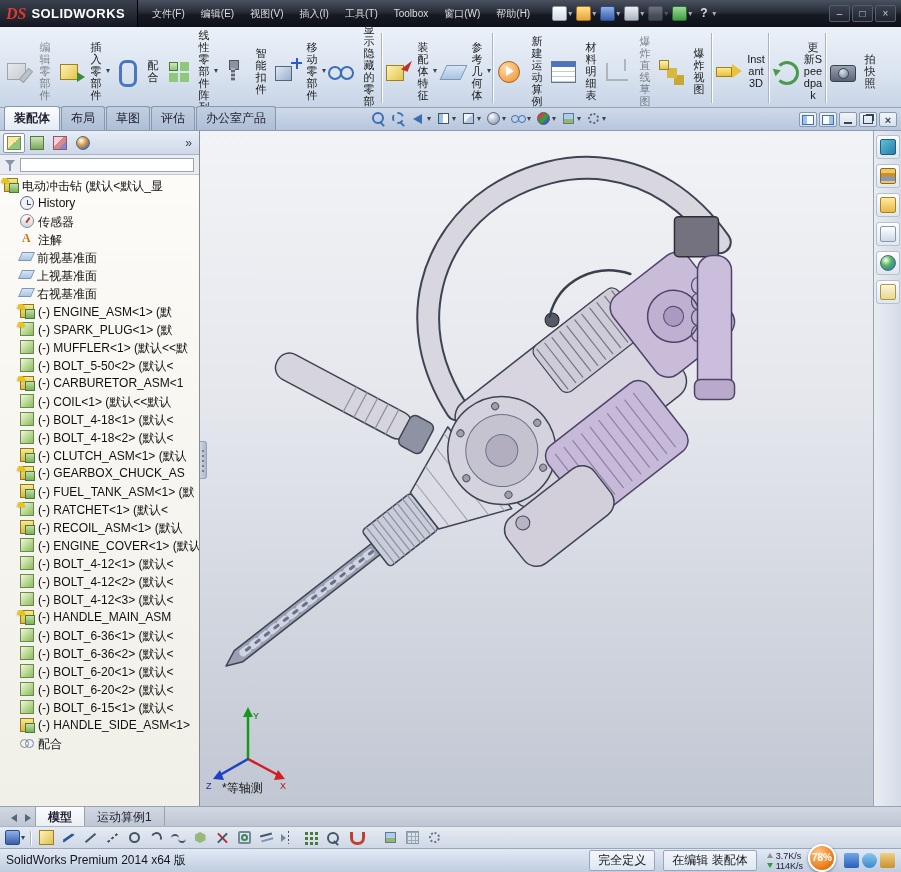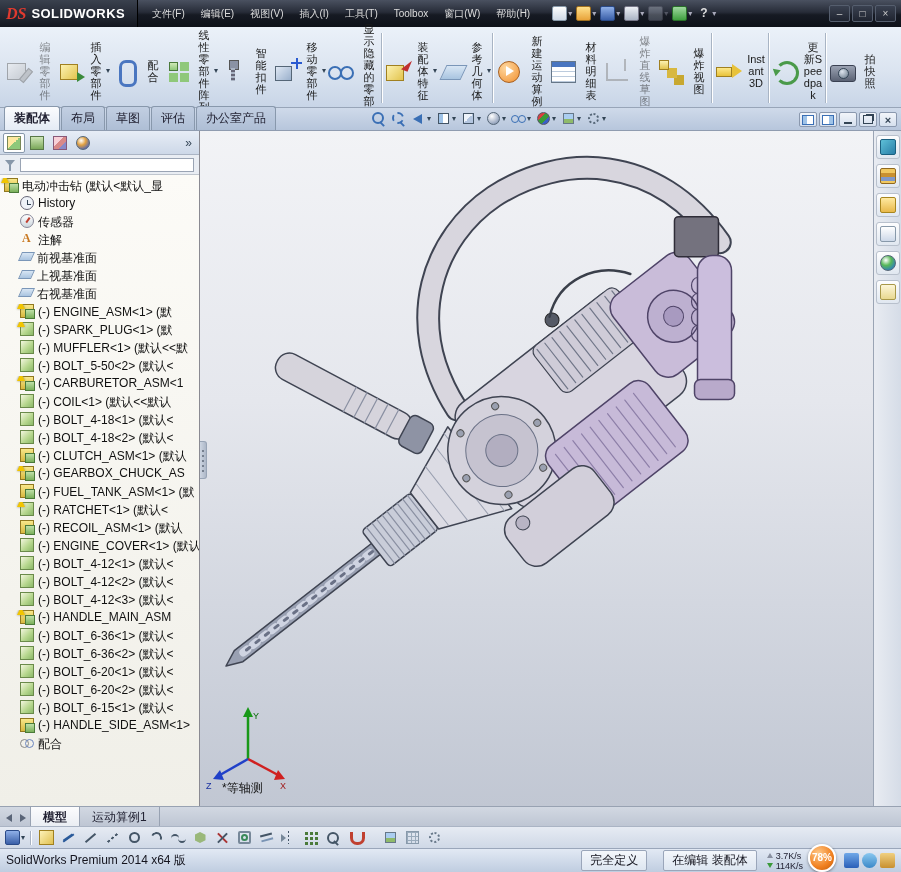--- a/index.html
+++ b/index.html
@@ -155,21 +155,21 @@
     display:flex;align-items:center;justify-content:center}
   .tp{width:16px;height:16px;border-radius:2px;display:block}
   .tp-solidworks-resources{background:linear-gradient(135deg,#5ec0d8,#2a7fa8);border:1px solid #1a6080}
   .tp-design-library{background:repeating-linear-gradient(#f0c860 0 4px,#c89030 4px 8px,#8098c8 8px 12px,#f0c860 12px 16px);border:1px solid #906820}
   .tp-file-explorer{background:linear-gradient(#ffe9a0,#e8b84a);border:1px solid #a8861e}
   .tp-view-palette{background:linear-gradient(#ffffff,#cdd8e8);border:1px solid #8899aa}
   .tp-appearances-scenes{border-radius:50%;background:radial-gradient(circle at 35% 30%,#fff,#58b858 40%,#2878c8 85%);border:1px solid #567}
   .tp-custom-properties{background:linear-gradient(#fdf6d8,#e8d890);border:1px solid #a89848}
 
   
-  #modeltabs{position:absolute;top:806px;left:0;right:0;height:22px;display:flex;align-items:stretch;padding-left:2px;
+  #modeltabs{position:absolute;top:806px;left:0;right:0;height:22px;display:flex;align-items:stretch;padding-left:7px;
     background:linear-gradient(#d2d8e2,#bcc4d2);border-top:1px solid #98a2b2}
   .mtnav{width:14px;display:flex;align-items:center;justify-content:center}
   .mtnav::before{content:"";border-top:4px solid transparent;border-bottom:4px solid transparent;border-right:6px solid #5a6578}
   .mtab{padding:0 12px;font-size:12px;display:flex;align-items:center;color:#223;border-right:1px solid #98a2b2}
   .mtab.active{background:linear-gradient(#fcfcfd,#e8ecf2);font-weight:bold;border-left:1px solid #98a2b2}
 
   
   #sketchbar{position:absolute;top:826px;left:0;right:0;height:22px;display:flex;align-items:center;gap:2px;padding:0 5px;
     background:linear-gradient(#e6ebf3,#cfd8e6);border-top:1px solid #aab4c4}
   .skbtn{width:20px;height:18px;display:flex;align-items:center;justify-content:center;border-radius:2px}
@@ -202,21 +202,21 @@
   .sg-snaps::before{content:"";position:absolute;left:3px;top:2px;width:9px;height:10px;border:3px solid #c04030;border-top:none;border-radius:0 0 7px 7px}
   .sg-scene::before{content:"";position:absolute;inset:2px;border:1px solid #678;background:linear-gradient(#aacdf0 55%,#8fba6a 55%)}
   .sg-grid::before{content:"";position:absolute;inset:1px;border:1px solid #89a;
     background:repeating-linear-gradient(90deg,#9ab 0 1px,transparent 1px 4px),repeating-linear-gradient(#9ab 0 1px,transparent 1px 4px)}
   .sg-gear::before{content:"";position:absolute;inset:2px;border:2px dotted #678;border-radius:50%}
 
   
   #statusbar{position:absolute;top:848px;left:0;right:0;height:24px;display:flex;align-items:center;padding:0 6px;
     background:linear-gradient(#e2e9f4,#bfcde0);border-top:1px solid #9aa6ba;font-size:12px;color:#14141e}
   .sb-left{flex:1;white-space:nowrap;overflow:hidden}
-  .sb-box{border:1px solid #9aa6ba;border-radius:2px;background:linear-gradient(#f4f7fb,#dde6f1);padding:1px 8px;margin-left:16px;white-space:nowrap}
+  .sb-box{border:1px solid #9aa6ba;border-radius:2px;background:linear-gradient(#f4f7fb,#dde6f1);padding:1px 8px;margin-left:8px;white-space:nowrap}
   #net{display:flex;flex-direction:column;justify-content:center;margin-left:10px;font-size:9px;line-height:10px;color:#223}
   .net-row{display:flex;align-items:center;gap:3px}
   .arrow-up{width:0;height:0;border-left:3px solid transparent;border-right:3px solid transparent;border-bottom:5px solid #8890a0}
   .arrow-down{width:0;height:0;border-left:3px solid transparent;border-right:3px solid transparent;border-top:5px solid #3a9a3a}
   #ball{width:28px;height:28px;border-radius:50%;margin:0 5px;position:relative;top:-3px;flex:none;
     background:radial-gradient(circle at 35% 30%,#ffc888,#f08020 60%,#c05808);border:2px solid #fff;
     box-shadow:0 1px 3px rgba(0,0,0,.45);color:#fff;font-weight:bold;font-size:10px;display:flex;align-items:center;justify-content:center}
   .tricon{width:15px;height:15px;border-radius:2px;margin-left:3px;flex:none}
   .tr-tray-app-1{background:linear-gradient(#6fa8e8,#2a5fb8)}
   .tr-tray-app-2{background:linear-gradient(#8ac8f0,#3a88c8);border-radius:50%}

